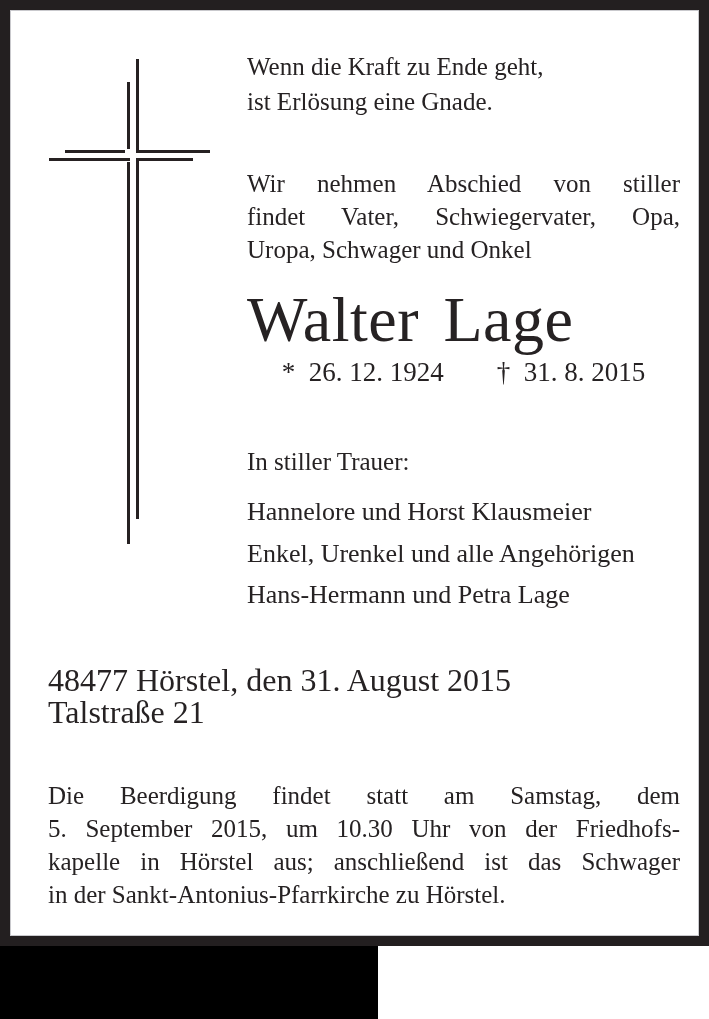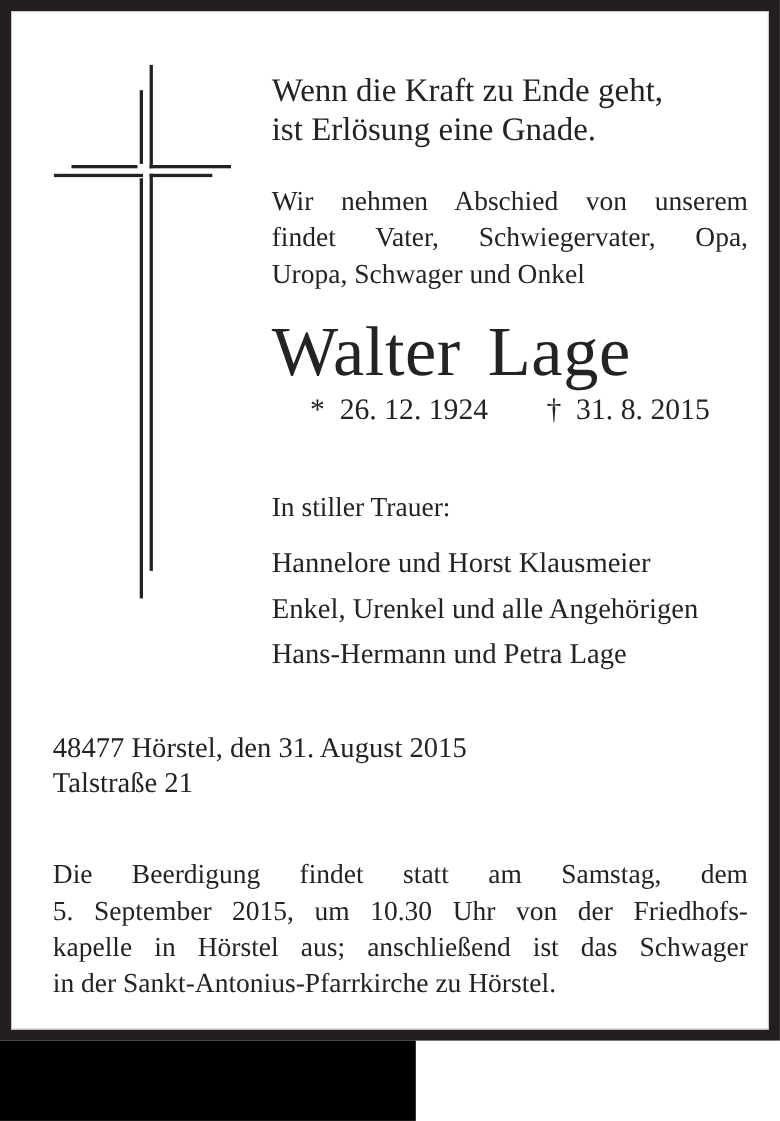--- a/index.html
+++ b/index.html
@@ -28,30 +28,30 @@
   .v-left-top     { left:117px; top:72px;  width:3px;  height:67px; }
   .v-left-bottom  { left:117px; top:152px; width:3px;  height:382px; }
   .v-right-top    { left:126px; top:49px;  width:3px;  height:94px; }
   .v-right-bottom { left:126px; top:148px; width:3px;  height:361px; }
   .h-upper-left   { left:55px;  top:140px; width:60px; height:3px; }
   .h-upper-right  { left:126px; top:140px; width:74px; height:3px; }
   .h-lower-left   { left:39px;  top:148px; width:81px; height:3px; }
   .h-lower-right  { left:126px; top:148px; width:57px; height:3px; }
 
   .txt { position:absolute; }
-  .epigraph { left:237px; top:55px;  font-size:30px; line-height:35px; }
+  .epigraph { left:237px; top:39px;  font-size:25px; line-height:35px; }
   .farewell { left:237px; top:157px; width:433px; font-size:25px; line-height:33px; }
   .jline    { text-align:justify; text-align-last:justify; }
   .name     { left:237px; top:277px; width:433px; text-align:left;
               font-size:64px; line-height:66px; letter-spacing:0.5px; word-spacing:8px; }
   .dates    { left:237px; top:347px; width:433px; display:flex; justify-content:center;
               gap:53px; font-size:27px; line-height:30px; white-space:pre; }
   .intro    { left:237px; top:437px; font-size:25px; line-height:30px; }
   .mourners { left:237px; top:481px; font-size:26px; line-height:41.5px; font-weight:normal; }
-  .address  { left:38px;  top:654px; font-size:26px; line-height:32px; }
+  .address  { left:38px;  top:654px; font-size:32px; line-height:32px; }
   .funeral  { left:38px;  top:769px; width:632px; font-size:25px; line-height:33px; }
   .censor   { position:absolute; left:0; top:946px; width:378px; height:73px; background:#000000; }
 </style>
 </head>
 <body>
 
 <div class="card">
   <div class="inner-line"></div>
 
   <div>
@@ -64,21 +64,21 @@
     <div class="cross-seg h-lower-left"></div>
     <div class="cross-seg h-lower-right"></div>
   </div>
 
   <div class="txt epigraph">
     <div>Wenn die Kraft zu Ende geht,</div>
     <div>ist Erlösung eine Gnade.</div>
   </div>
 
   <div class="txt farewell">
-    <div class="jline">Wir nehmen Abschied von unserem</div>
+    <div class="jline">Wir nehmen Abschied von stiller</div>
     <div class="jline">findet Vater, Schwiegervater, Opa,</div>
     <div>Uropa, Schwager und Onkel</div>
   </div>
 
   <div class="txt name">Walter Lage</div>
 
   <div class="txt dates">
     <span>*  26. 12. 1924</span>
     <span>†  31. 8. 2015</span>
   </div>

